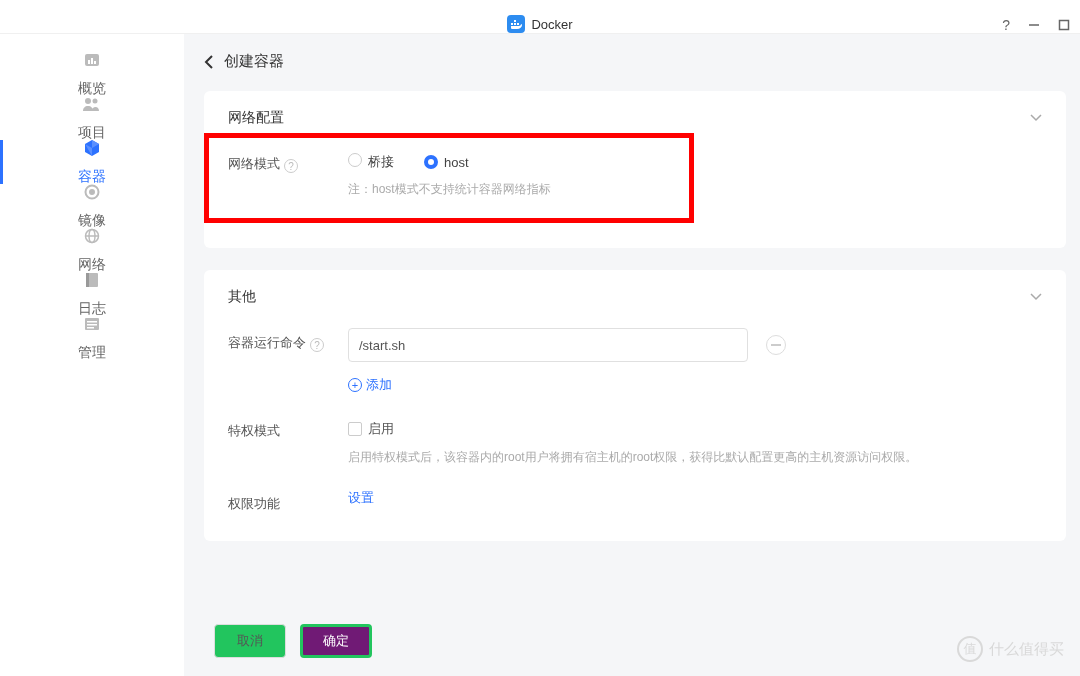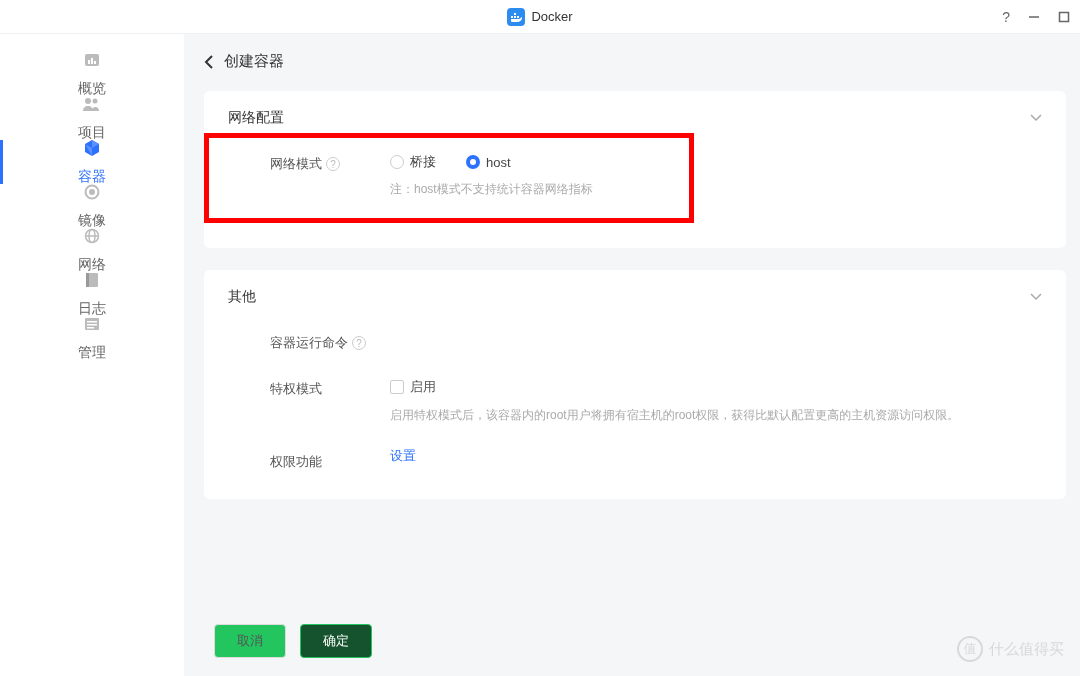--- a/index.html
+++ b/index.html
@@ -1,19 +1,19 @@
 <!DOCTYPE html>
 <html><head>
 <meta charset="utf-8">
 <style>
 * { box-sizing: border-box; margin: 0; padding: 0; }
 body { font-family: -apple-system, "PingFang SC", "Microsoft YaHei", sans-serif; background: #f5f6f8; color: #333; font-size: 14px; width: 1080px; height: 676px; overflow: hidden; position: relative; }
 
 
-.titlebar { height: 34px; background: #fff; display: flex; align-items: center; justify-content: center; position: relative; border-bottom: 1px solid #f0f0f0; }
+.titlebar { height: 34px; background: #fff; display: flex; align-items: flex-end; justify-content: center; position: relative; border-bottom: 1px solid #f0f0f0; }
 .titlebar .app { display: flex; align-items: center; gap: 6px; font-size: 13px; color: #333; }
 .titlebar .app-icon { width: 18px; height: 18px; background: #2d8cf0; border-radius: 4px; display: flex; align-items: center; justify-content: center; }
 .titlebar .right { position: absolute; right: 10px; display: flex; align-items: center; gap: 18px; color: #888; }
 .titlebar .win-btn { cursor: pointer; font-size: 14px; color: #666; }
 
 .layout { display: flex; height: calc(100% - 34px); }
 
 
 .sidebar { width: 184px; background: #fff; padding-top: 18px; }
 .nav-item { display: flex; align-items: center; gap: 12px; padding: 0 24px; height: 44px; color: #666; cursor: pointer; font-size: 14px; flex-direction: column; }
@@ -26,26 +26,26 @@
 .crumb .back { cursor: pointer; color: #333; font-size: 16px; }
 
 .scroll { flex: 1; overflow-y: auto; padding-right: 14px; padding-left: 10px; }
 
 .card { background: #fff; border-radius: 6px; padding: 18px 24px 28px; margin-bottom: 22px; position: relative; }
 .card-head { display: flex; justify-content: space-between; align-items: center; font-size: 14px; color: #333; margin-bottom: 22px; }
 .collapse-icon { color: #aaa; cursor: pointer; }
 
 .form-row { display: flex; align-items: flex-start; margin-bottom: 22px; }
 .form-row:last-child { margin-bottom: 0; }
-.form-label { width: 120px; color: #555; font-size: 13px; display: flex; align-items: center; gap: 4px; padding-top: 6px; margin-left: 42px; }
+.form-label { width: 120px; color: #555; font-size: 13px; display: flex; align-items: flex-end; gap: 4px; padding-top: 6px; }
 .help-icon { width: 14px; height: 14px; border: 1px solid #ccc; border-radius: 50%; display: inline-flex; align-items: center; justify-content: center; font-size: 10px; color: #bbb; cursor: pointer; }
 .form-body { flex: 1; }
 
 .radios { display: flex; gap: 30px; align-items: center; padding-top: 4px; }
-.radio { display: flex; align-items: center; gap: 6px; cursor: pointer; font-size: 13px; color: #444; }
+.radio { display: flex; align-items: flex-start; gap: 6px; cursor: pointer; font-size: 13px; color: #444; }
 .radio .dot { width: 14px; height: 14px; border: 1px solid #ccc; border-radius: 50%; display: flex; align-items: center; justify-content: center; }
 .radio.checked .dot { border: 4px solid #2d72ff; width: 14px; height: 14px; }
 .hint { color: #aaa; font-size: 12px; margin-top: 10px; }
 
 .highlight-box { position: absolute; border: 5px solid #f00; left: 0px; top: 42px; width: 490px; height: 90px; pointer-events: none; }
 
 .input-row { display: flex; align-items: center; gap: 18px; }
 .text-input { width: 400px; height: 34px; border: 1px solid #e0e0e0; border-radius: 4px; padding: 0 10px; font-size: 13px; color: #555; outline: none; }
 .remove-btn { width: 20px; height: 20px; border: 1px solid #ddd; border-radius: 50%; color: #bbb; display: flex; align-items: center; justify-content: center; cursor: pointer; font-size: 14px; }
 .add-link { color: #2d72ff; font-size: 13px; display: flex; align-items: center; gap: 4px; margin-top: 14px; cursor: pointer; }
@@ -54,21 +54,21 @@
 .checkbox { display: flex; align-items: center; gap: 6px; font-size: 13px; color: #555; cursor: pointer; padding-top: 4px; }
 .checkbox .box { width: 14px; height: 14px; border: 1px solid #ccc; border-radius: 2px; }
 .desc { color: #aaa; font-size: 12px; margin-top: 10px; line-height: 1.6; }
 
 .link-action { color: #2d72ff; font-size: 13px; cursor: pointer; padding-top: 6px; }
 
 
 .footer { padding: 14px 20px 18px; display: flex; gap: 14px; }
 .btn { min-width: 72px; height: 34px; border-radius: 4px; font-size: 13px; display: flex; align-items: center; justify-content: center; cursor: pointer; }
 .btn-default { background: #22c55e; border: 1px solid #ddd; color: #555; }
-.btn-primary { background: #14532d; color: #fff; border: 1px solid #22c55e; }
+.btn-primary { background: #701a75; color: #fff; border: 3px solid #22c55e; }
 
 
 .watermark { position: absolute; right: 16px; bottom: 14px; display: flex; align-items: center; gap: 6px; color: #d9d9d9; font-size: 15px; font-weight: 500; pointer-events: none; }
 .watermark .circle { width: 26px; height: 26px; border: 2px solid #d9d9d9; border-radius: 50%; display: flex; align-items: center; justify-content: center; font-size: 13px; }
 
 svg { display: block; }
 </style>
 </head>
 <body>
 
@@ -223,20 +223,34 @@
                 <path d="M1 1l5 5 5-5" fill="none" stroke="#aaa" stroke-width="1.5"></path>
               </svg>
           </span>
         </div>
 
         <div class="form-row">
           <div class="form-label">
             <span>容器运行命令</span>
             <span class="help-icon">?</span>
           </div>
+          <div class="form-body">
+            <div class="input-row">
+              <input class="text-input" value="/start.sh" style="">
+              <span class="remove-btn">
+                <svg width="10" height="2" viewBox="0 0 10 2">
+                    <line x1="0" y1="1" x2="10" y2="1" stroke="#bbb" stroke-width="1.5"></line>
+                  </svg>
+              </span>
+            </div>
+            <div class="add-link">
+              <span class="plus">+</span>
+              <span>添加</span>
+            </div>
+          </div>
         </div>
 
         <div class="form-row">
           <div class="form-label">
             <span>特权模式</span>
           </div>
           <div class="form-body">
             <label class="checkbox">
               <span class="box"></span>
               <span>启用</span>

